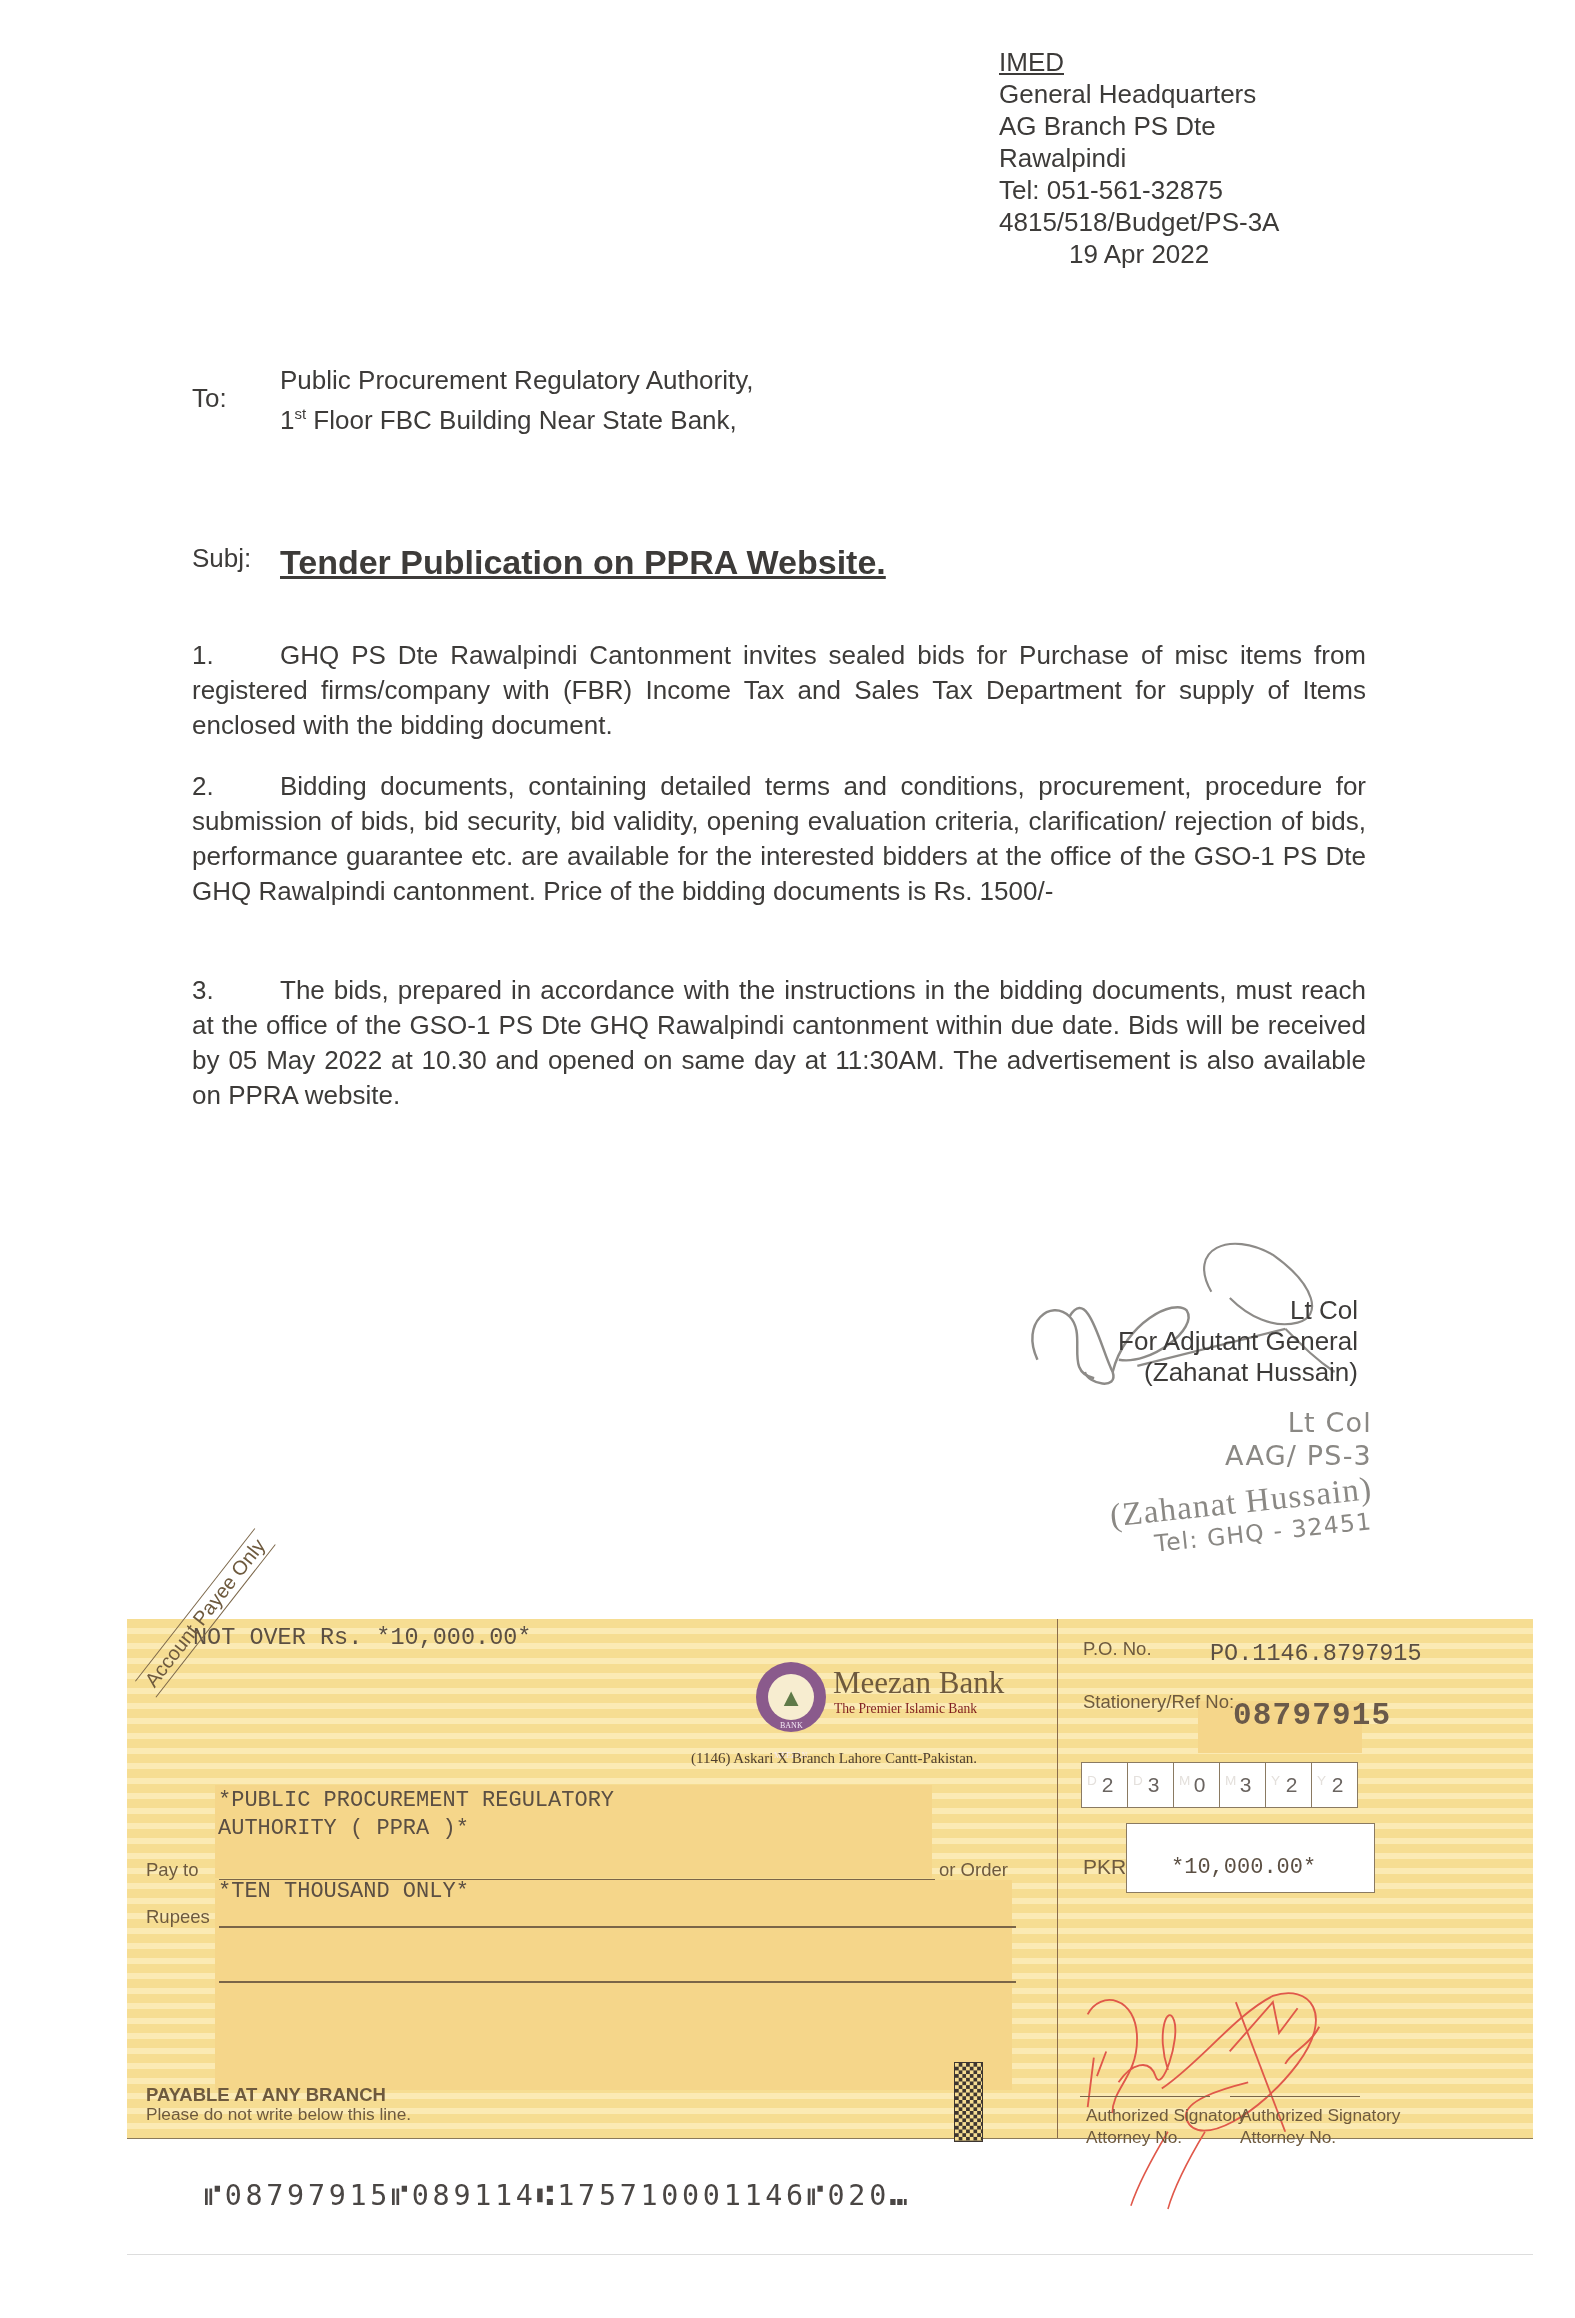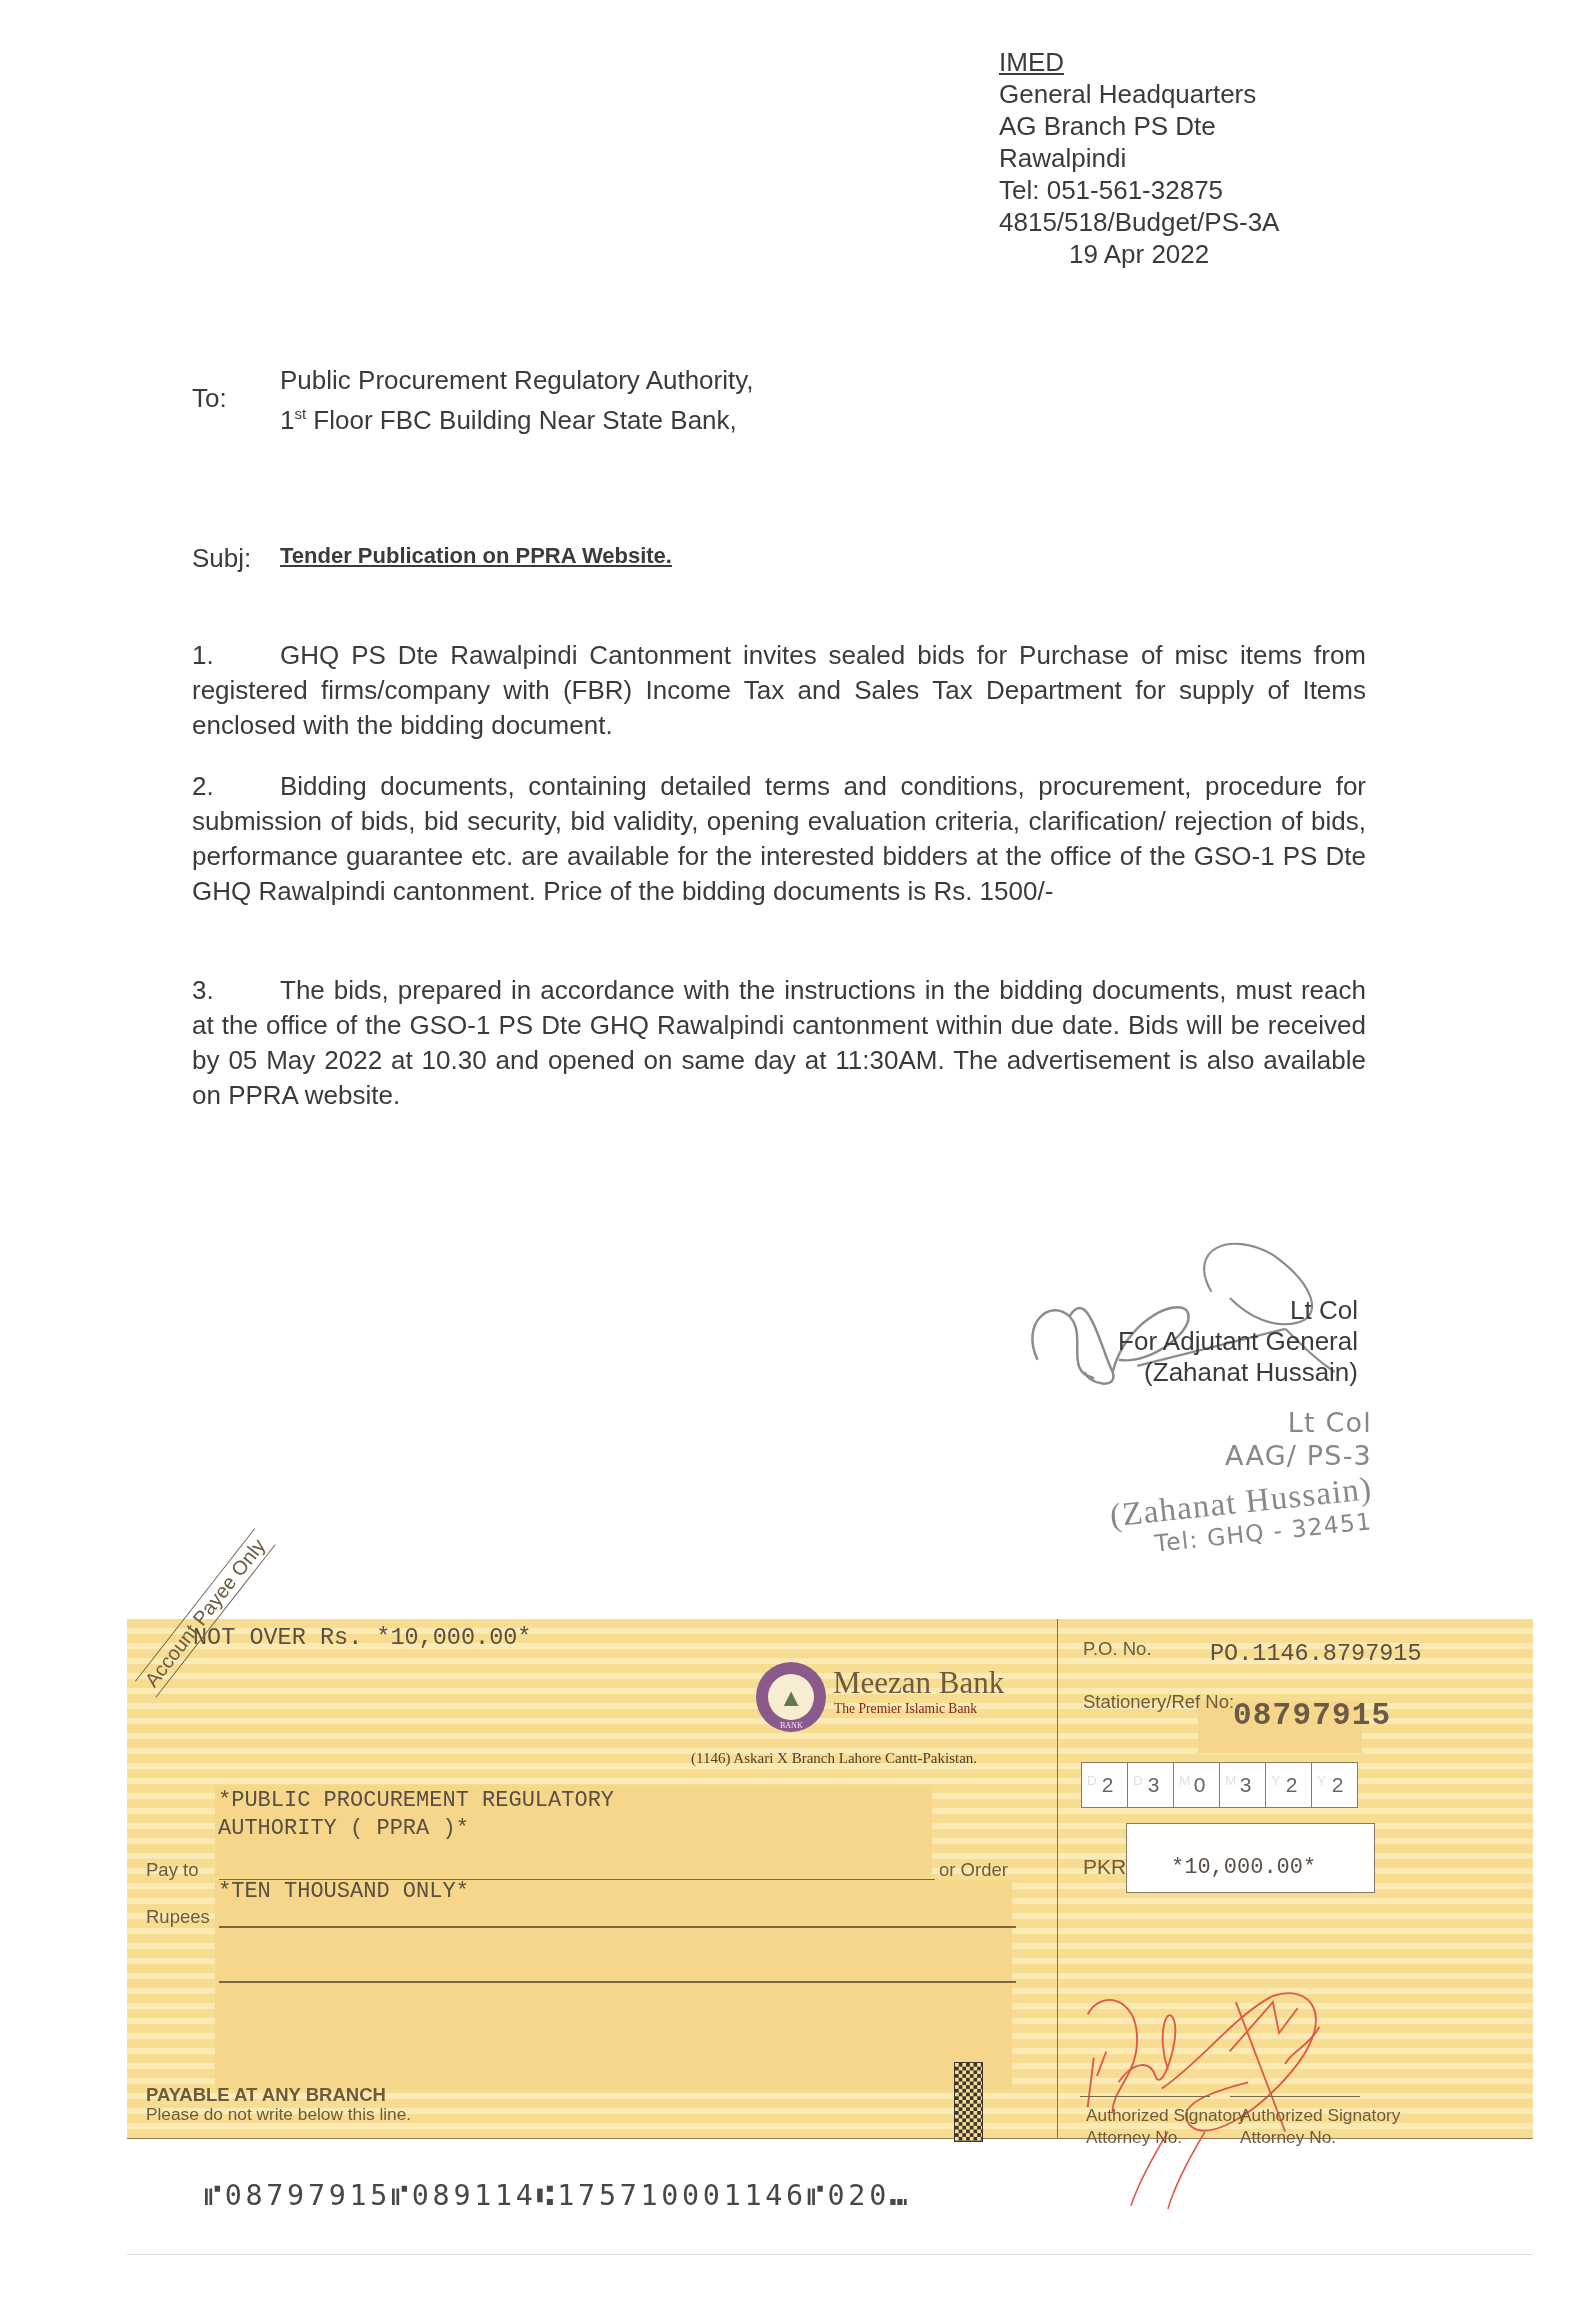--- a/index.html
+++ b/index.html
@@ -11,21 +11,21 @@
   .head { left:999px; top:46px; font-size:26px; line-height:32px; }
   .head div { white-space:nowrap; }
   .head .underline { text-decoration:underline; }
   .head .date { padding-left:70px; }
 
   .to-label { left:192px; top:383px; font-size:26px; }
   .to-addr { left:280px; top:364px; font-size:26px; line-height:33px; }
   .to-addr sup { font-size:15px; }
 
   .subj-label { left:192px; top:543px; font-size:26px; }
-  .subj { left:280px; top:543px; font-size:22px; font-weight:bold; text-decoration:underline; }
+  .subj { left:280px; top:543px; font-size:34px; font-weight:bold; text-decoration:underline; }
 
   .para { left:192px; width:1174px; font-size:26px; line-height:35px; text-align:justify; }
   .para .num { display:inline-block; width:88px; }
   .p1 { top:638px; }
   .p2 { top:769px; }
   .p3 { top:973px; }
 
   
   .sig-block { left:1063px; top:1295px; width:295px; text-align:right; font-size:26px; line-height:31px; }
   .stamp { left:1026px; top:1406px; width:346px; text-align:right; font-family:"DejaVu Sans", sans-serif;

